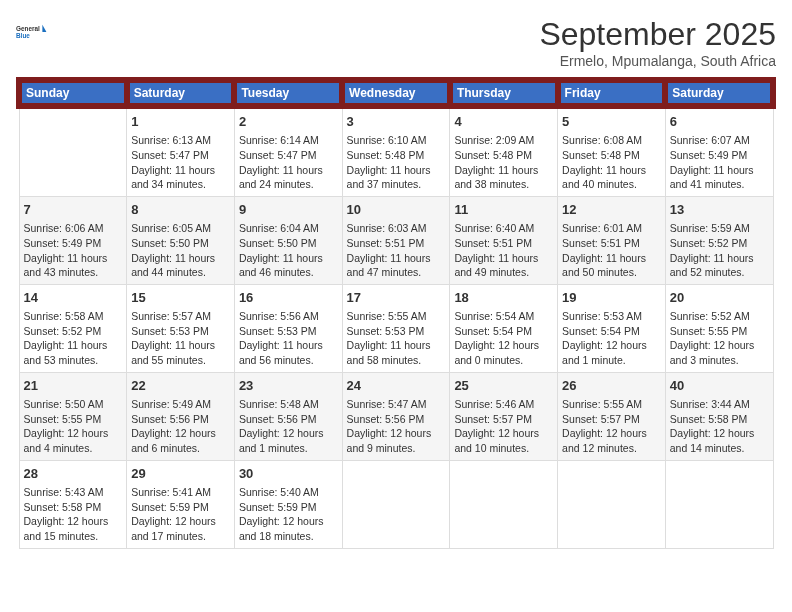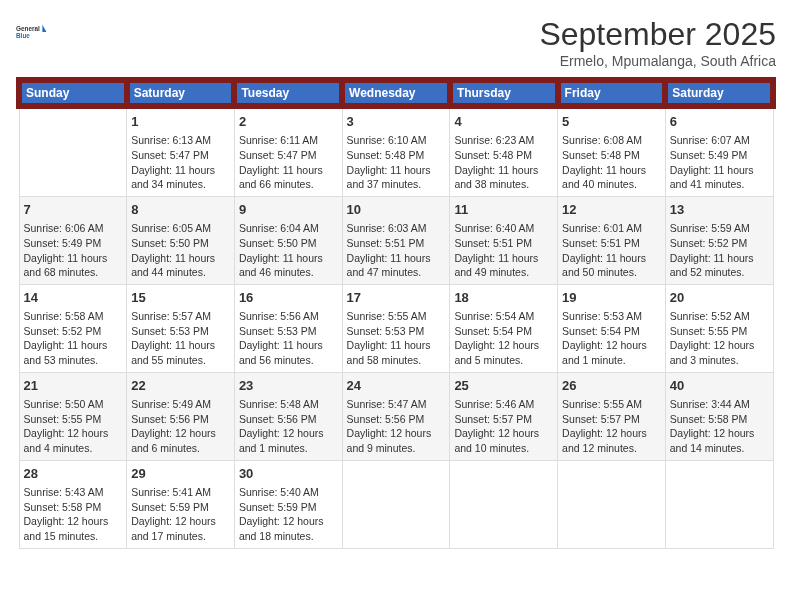--- a/index.html
+++ b/index.html
@@ -108,35 +108,35 @@
         <td class="empty"></td>
         <td>
           <span class="day-num">1</span>
           <div>Sunrise: 6:13 AM</div>
           <div>Sunset: 5:47 PM</div>
           <div>Daylight: 11 hours</div>
           <div>and 34 minutes.</div>
         </td>
         <td>
           <span class="day-num">2</span>
-          <div>Sunrise: 6:11 AM</div>
+          <div>Sunrise: 6:14 AM</div>
           <div>Sunset: 5:47 PM</div>
           <div>Daylight: 11 hours</div>
-          <div>and 66 minutes.</div>
+          <div>and 24 minutes.</div>
         </td>
         <td>
           <span class="day-num">3</span>
           <div>Sunrise: 6:10 AM</div>
           <div>Sunset: 5:48 PM</div>
           <div>Daylight: 11 hours</div>
           <div>and 37 minutes.</div>
         </td>
         <td>
           <span class="day-num">4</span>
-          <div>Sunrise: 6:23 AM</div>
+          <div>Sunrise: 2:09 AM</div>
           <div>Sunset: 5:48 PM</div>
           <div>Daylight: 11 hours</div>
           <div>and 38 minutes.</div>
         </td>
         <td>
           <span class="day-num">5</span>
           <div>Sunrise: 6:08 AM</div>
           <div>Sunset: 5:48 PM</div>
           <div>Daylight: 11 hours</div>
           <div>and 40 minutes.</div>
@@ -148,21 +148,21 @@
           <div>Daylight: 11 hours</div>
           <div>and 41 minutes.</div>
         </td>
       </tr>
       <tr>
         <td>
           <span class="day-num">7</span>
           <div>Sunrise: 6:06 AM</div>
           <div>Sunset: 5:49 PM</div>
           <div>Daylight: 11 hours</div>
-          <div>and 68 minutes.</div>
+          <div>and 43 minutes.</div>
         </td>
         <td>
           <span class="day-num">8</span>
           <div>Sunrise: 6:05 AM</div>
           <div>Sunset: 5:50 PM</div>
           <div>Daylight: 11 hours</div>
           <div>and 44 minutes.</div>
         </td>
         <td>
           <span class="day-num">9</span>
@@ -227,21 +227,21 @@
           <div>Sunrise: 5:55 AM</div>
           <div>Sunset: 5:53 PM</div>
           <div>Daylight: 11 hours</div>
           <div>and 58 minutes.</div>
         </td>
         <td>
           <span class="day-num">18</span>
           <div>Sunrise: 5:54 AM</div>
           <div>Sunset: 5:54 PM</div>
           <div>Daylight: 12 hours</div>
-          <div>and 5 minutes.</div>
+          <div>and 0 minutes.</div>
         </td>
         <td>
           <span class="day-num">19</span>
           <div>Sunrise: 5:53 AM</div>
           <div>Sunset: 5:54 PM</div>
           <div>Daylight: 12 hours</div>
           <div>and 1 minute.</div>
         </td>
         <td>
           <span class="day-num">20</span>

